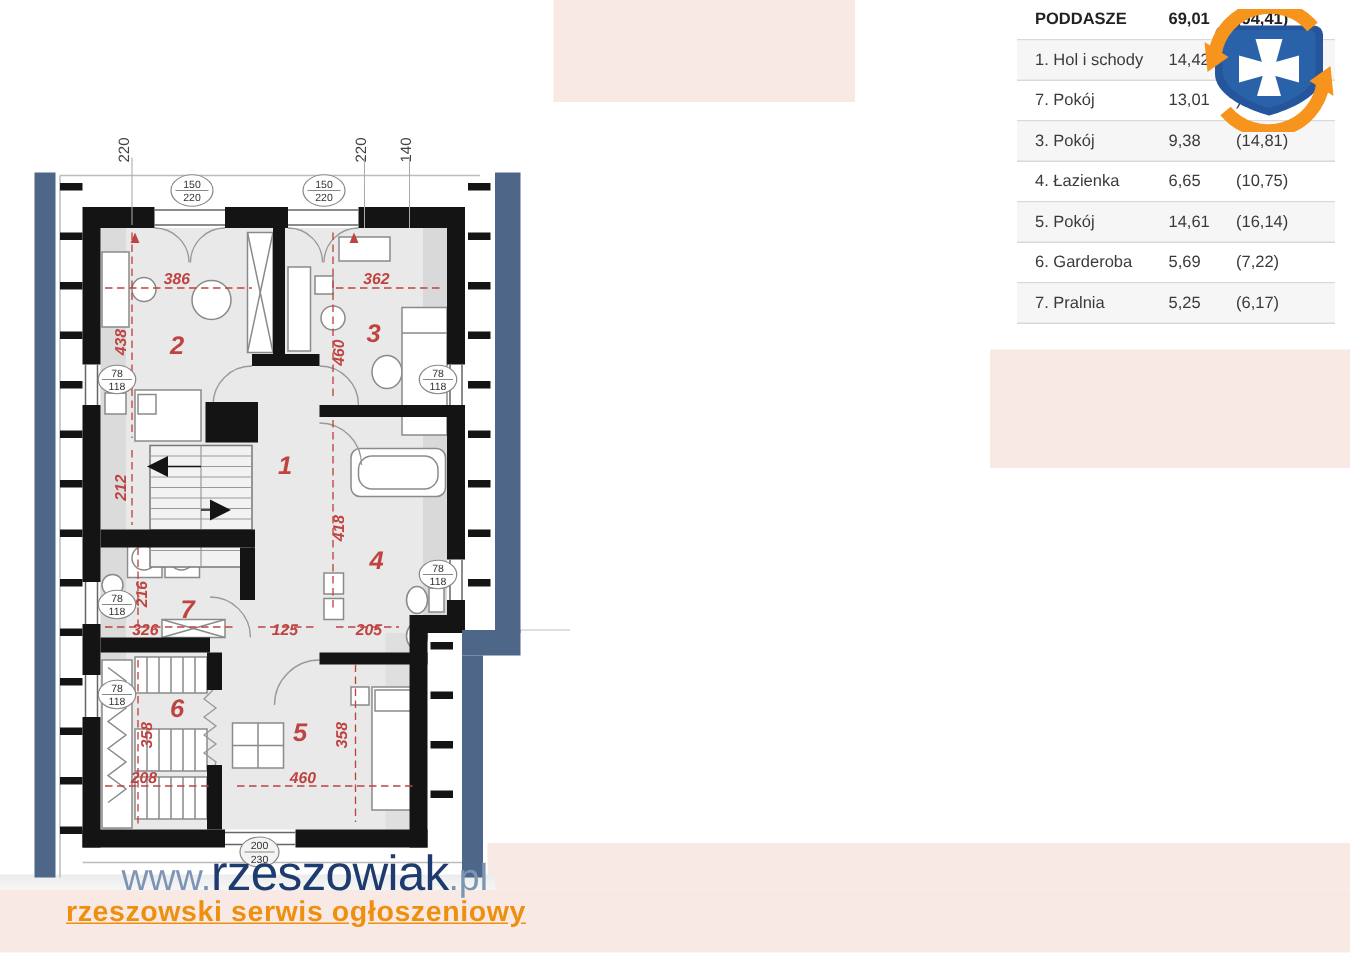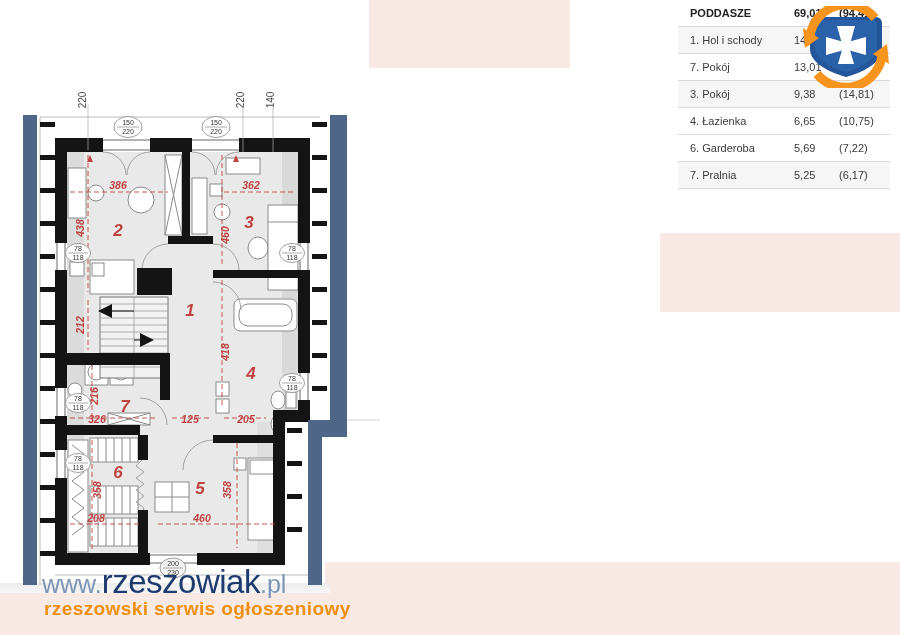--- a/index.html
+++ b/index.html
@@ -17,34 +17,34 @@
     background:linear-gradient(#ececec,#f6f6f6);}
   
   #area-table{
     position:absolute;left:678px;top:0;width:212px;
     font-size:11px;color:#3a3a3a;
   }
   .trow{display:flex;align-items:center;height:27px;border-bottom:1px solid #d9d9d9;
     padding-left:12px;box-sizing:border-box;}
   .trow.head{font-weight:bold;color:#222;}
   .trow.odd{background:#f6f6f6;justify-content:flex-end;}
-  .tc-label{width:104px;}
+  .tc-label{width:89px;}
   .tc-area{width:45px;}
   .tc-gross{flex:1;}
   
   #plan-svg{position:absolute;left:0;top:0;}
   
   #logo-badge{position:absolute;left:797px;top:6px;}
   
   #footer-brand{position:absolute;left:42px;top:563px;display:flex;align-items:baseline;}
-  #footer-brand .www{font-size:25px;color:#7d95b5;}
+  #footer-brand .www{font-size:25px;color:#7d95b5;margin-left:39px;}
   #footer-brand .name{font-size:33px;font-weight:normal;color:#1d3b6e;letter-spacing:-0.5px;}
   #footer-brand .tld{font-size:25px;color:#7d95b5;}
   #footer-tagline{position:absolute;left:44px;top:598px;font-size:19px;font-weight:600;
-    color:#ef8f10;letter-spacing:0.4px;}
+    color:#ef8f10;letter-spacing:0.4px;text-decoration:underline;}
 </style>
 </head>
 <body>
 
 <div class="pink" id="pink-top"></div>
 <div class="pink" id="pink-right"></div>
 <div class="pink" id="pink-footer-right"></div>
 <div class="pink" id="pink-footer"></div>
 <div id="plan-shadow"></div>
 
@@ -379,20 +379,25 @@
   <div class="trow odd">
     <span class="tc-label">3. Pokój</span>
     <span class="tc-area">9,38</span>
     <span class="tc-gross">(14,81)</span>
   </div>
   <div class="trow">
     <span class="tc-label">4. Łazienka</span>
     <span class="tc-area">6,65</span>
     <span class="tc-gross">(10,75)</span>
   </div>
+  <div class="trow odd">
+    <span class="tc-label">5. Pokój</span>
+    <span class="tc-area">14,61</span>
+    <span class="tc-gross">(16,14)</span>
+  </div>
   <div class="trow">
     <span class="tc-label">6. Garderoba</span>
     <span class="tc-area">5,69</span>
     <span class="tc-gross">(7,22)</span>
   </div>
   <div class="trow odd">
     <span class="tc-label">7. Pralnia</span>
     <span class="tc-area">5,25</span>
     <span class="tc-gross">(6,17)</span>
   </div>

